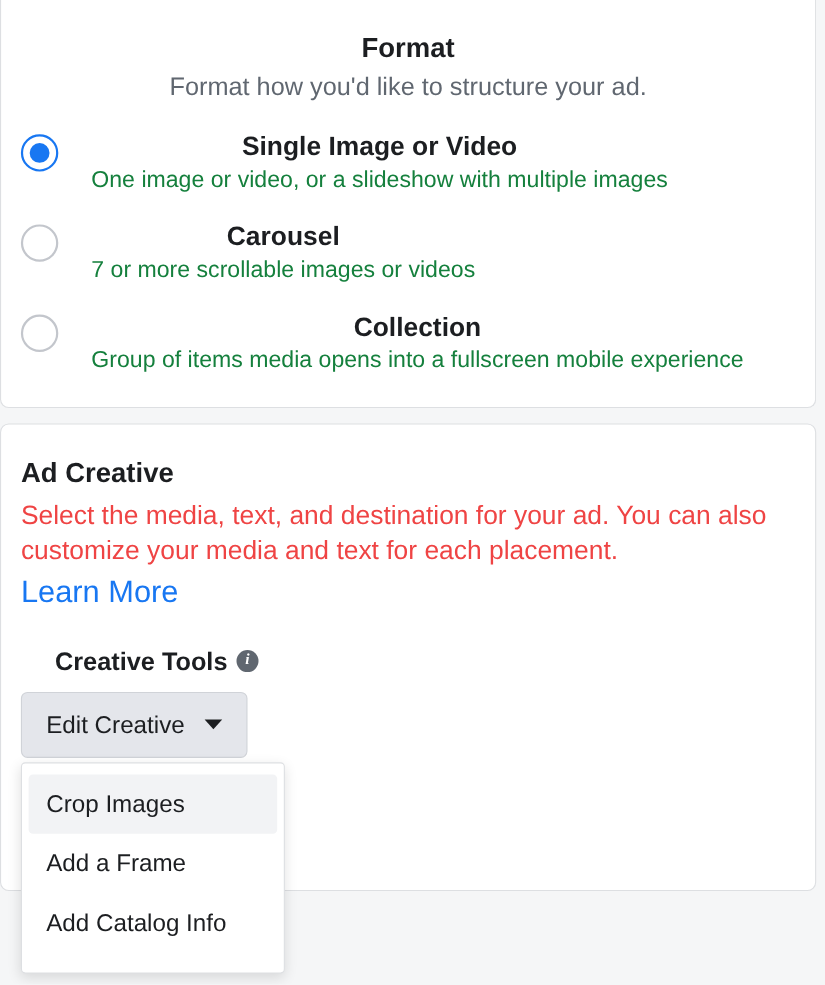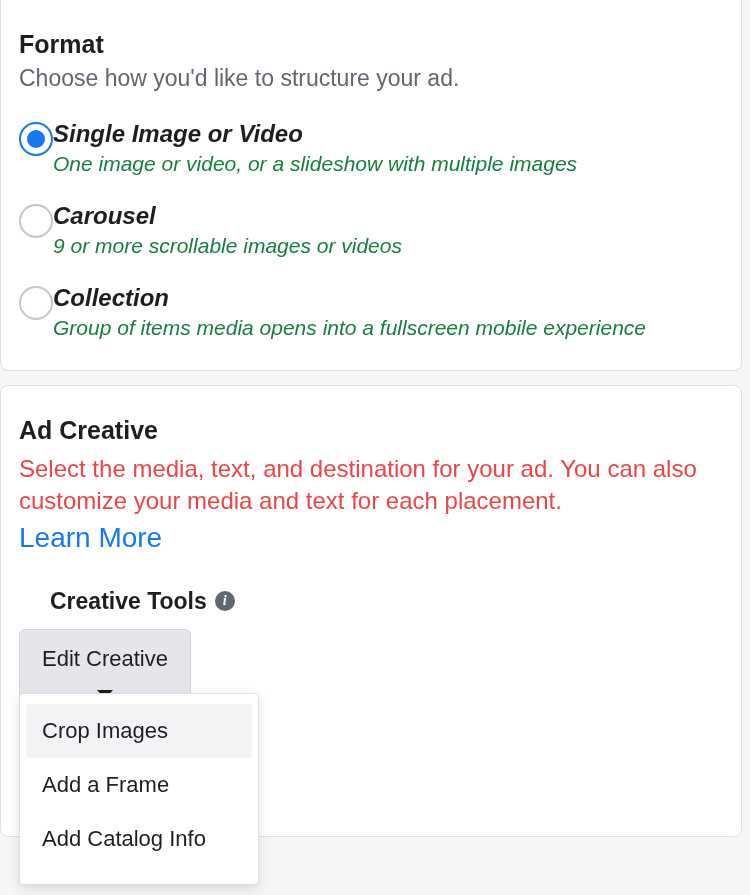--- a/index.html
+++ b/index.html
@@ -11,35 +11,35 @@
       overflow: hidden;
       color: #1c1e21;
     }
     .card {
       background: #fff;
       border: 1px solid #dddfe2;
       border-radius: 8px;
       margin: 0 8px 14px 0;
       padding: 0 18px 30px 18px;
     }
-    .card.top { border-top: none; border-top-left-radius: 0; border-top-right-radius: 0; padding-top: 0; }
+    .card.top { border-top: none; border-top-left-radius: 0; border-top-right-radius: 0; padding-top: 0; text-align: center; }
     .section-title {
       font-size: 25px;
       font-weight: 700;
       padding-top: 30px;
       padding-bottom: 4px;
     }
     .section-sub {
       font-size: 23px;
       color: #606770;
       line-height: 1.35;
       padding-bottom: 18px;
     }
     .radio-group { display: flex; flex-direction: column; gap: 26px; margin-top: 8px; }
-    .radio-row { display: flex; align-items: flex-start; cursor: pointer; font-style: italic; }
+    .radio-row { display: flex; align-items: flex-start; gap: 30px; cursor: pointer; }
     .radio {
       width: 34px; height: 34px;
       border: 2px solid #c3c6cc;
       border-radius: 50%;
       flex-shrink: 0;
       display: flex; align-items: center; justify-content: center;
       margin-top: 2px;
     }
     .radio.selected { border-color: #1877f2; }
     .radio.selected::after {
@@ -77,21 +77,20 @@
     .dropdown-wrap { position: relative; margin-top: 14px; display: inline-block; }
     .dropdown-btn {
       background: #e4e6eb;
       border: 1px solid #d0d3d8;
       border-radius: 6px;
       padding: 16px 22px;
       font-size: 22px;
       color: #1c1e21;
       display: flex; align-items: center; gap: 18px;
       cursor: pointer;
-      flex-direction: column;
     }
     .caret {
       width: 0; height: 0;
       border-left: 8px solid transparent;
       border-right: 8px solid transparent;
       border-top: 9px solid #1c1e21;
     }
     .menu {
       position: absolute;
       top: 64px; left: 0;
@@ -112,35 +111,35 @@
     }
     .menu-item.hover { background: #f2f3f5; }
     .second-card-inner { position: relative; }
     .card.second { padding-bottom: 120px; position: relative; margin-top: 14px;}
   </style>
 </head>
 <body>
 
 <div class="card top">
   <div class="section-title">Format</div>
-  <div class="section-sub">Choose how you'd like to structure your ad.</div>
+  <div class="section-sub">Format how you'd like to structure your ad.</div>
 
   <div class="radio-group">
     <div class="radio-row">
       <div class="radio selected"></div>
       <div>
         <div class="opt-label">Single Image or Video</div>
         <div class="opt-desc">One image or video, or a slideshow with multiple images</div>
       </div>
     </div>
     <div class="radio-row">
       <div class="radio"></div>
       <div>
         <div class="opt-label">Carousel</div>
-        <div class="opt-desc">9 or more scrollable images or videos</div>
+        <div class="opt-desc">7 or more scrollable images or videos</div>
       </div>
     </div>
     <div class="radio-row">
       <div class="radio"></div>
       <div>
         <div class="opt-label">Collection</div>
         <div class="opt-desc">Group of items media opens into a fullscreen mobile experience</div>
       </div>
     </div>
   </div>

